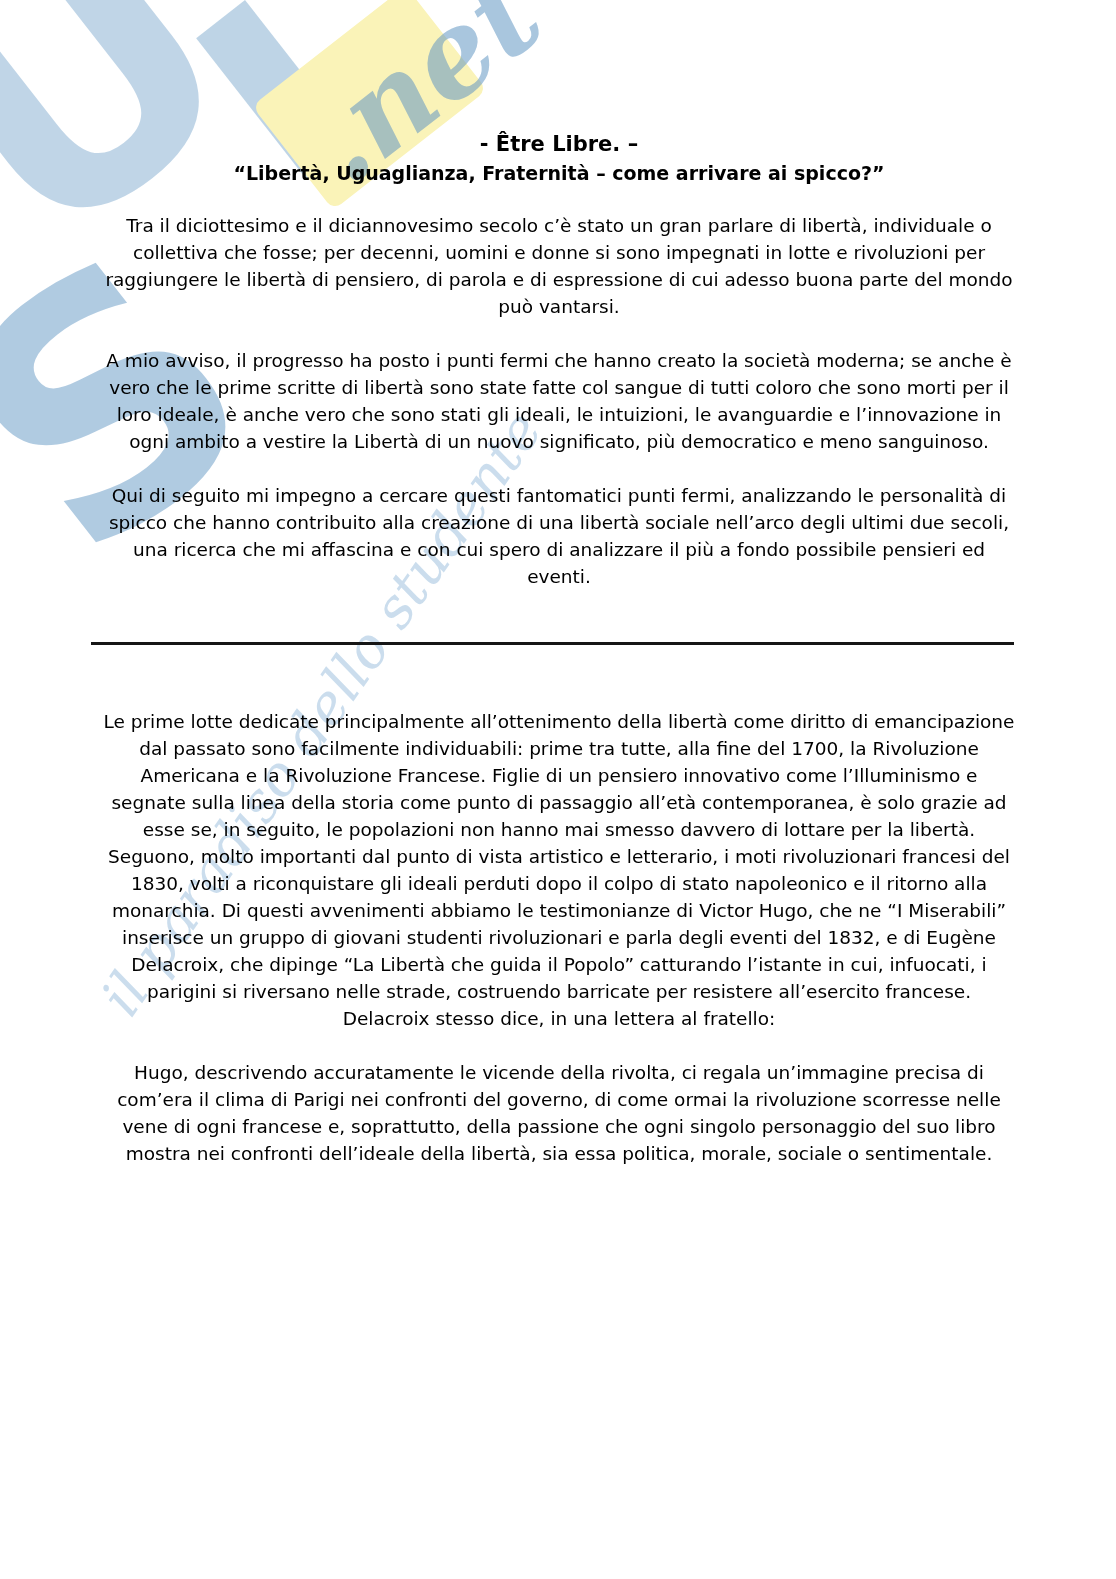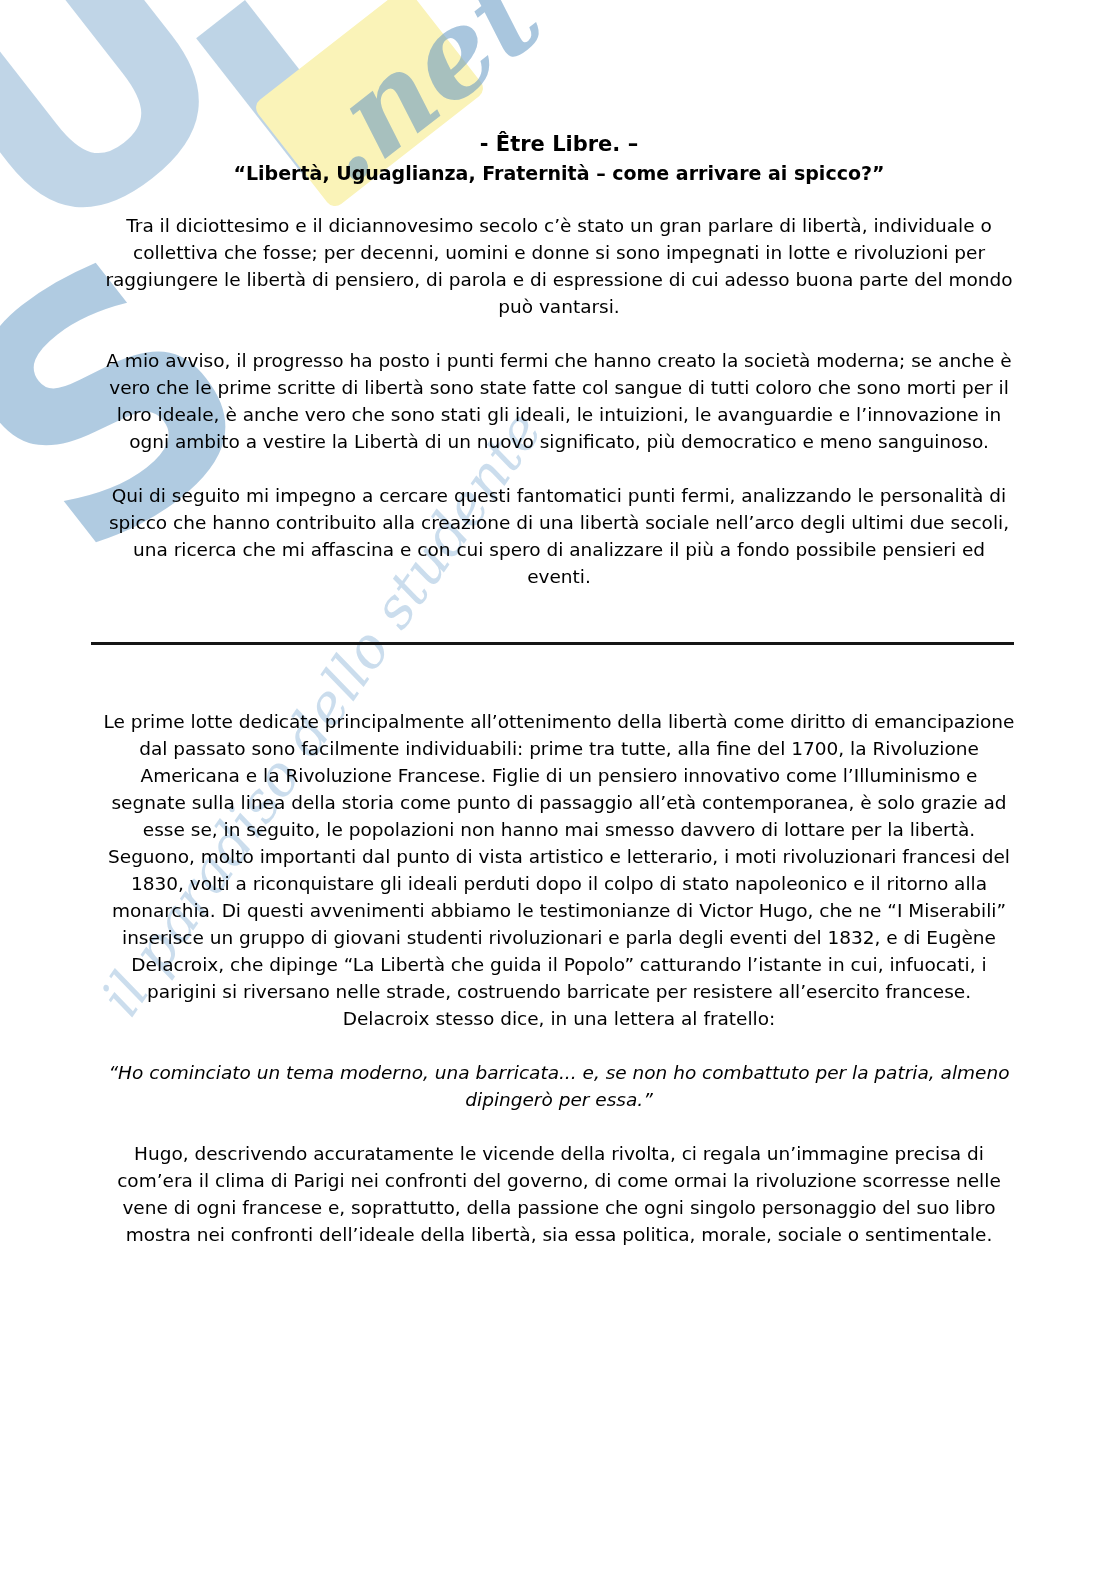--- a/index.html
+++ b/index.html
@@ -139,17 +139,16 @@
     <h2 class="subtitle">“Libertà, Uguaglianza, Fraternità – come arrivare ai spicco?”</h2>
 
     <p class="para first">Tra il diciottesimo e il diciannovesimo secolo c’è stato un gran parlare di libertà, individuale o collettiva che fosse; per decenni, uomini e donne si sono impegnati in lotte e rivoluzioni per raggiungere le libertà di pensiero, di parola e di espressione di cui adesso buona parte del mondo può vantarsi.</p>
     <p class="para gap">A mio avviso, il progresso ha posto i punti fermi che hanno creato la società moderna; se anche è vero che le prime scritte di libertà sono state fatte col sangue di tutti coloro che sono morti per il loro ideale, è anche vero che sono stati gli ideali, le intuizioni, le avanguardie e l’innovazione in ogni ambito a vestire la Libertà di un nuovo significato, più democratico e meno sanguinoso.</p>
     <p class="para gap">Qui di seguito mi impegno a cercare questi fantomatici punti fermi, analizzando le personalità di spicco che hanno contribuito alla creazione di una libertà sociale nell’arco degli ultimi due secoli, una ricerca che mi affascina e con cui spero di analizzare il più a fondo possibile pensieri ed eventi.</p>
 
     <hr class="divider">
 
     <p class="para">Le prime lotte dedicate principalmente all’ottenimento della libertà come diritto di emancipazione dal passato sono facilmente individuabili: prime tra tutte, alla fine del 1700, la Rivoluzione Americana e la Rivoluzione Francese. Figlie di un pensiero innovativo come l’Illuminismo e segnate sulla linea della storia come punto di passaggio all’età contemporanea, è solo grazie ad esse se, in seguito, le popolazioni non hanno mai smesso davvero di lottare per la libertà.</p>
     <p class="para">Seguono, molto importanti dal punto di vista artistico e letterario, i moti rivoluzionari francesi del 1830, volti a riconquistare gli ideali perduti dopo il colpo di stato napoleonico e il ritorno alla monarchia. Di questi avvenimenti abbiamo le testimonianze di Victor Hugo, che ne “I Miserabili” inserisce un gruppo di giovani studenti rivoluzionari e parla degli eventi del 1832, e di Eugène Delacroix, che dipinge “La Libertà che guida il Popolo” catturando l’istante in cui, infuocati, i parigini si riversano nelle strade, costruendo barricate per resistere all’esercito francese. Delacroix stesso dice, in una lettera al fratello:</p>
-    <p class="para gap quote">“Ho cominciato un tema moderno, una barricata... e, se non ho combattuto per la patria, almeno dipingerò per essa.”</p>
     <p class="para gap">Hugo, descrivendo accuratamente le vicende della rivolta, ci regala un’immagine precisa di com’era il clima di Parigi nei confronti del governo, di come ormai la rivoluzione scorresse nelle vene di ogni francese e, soprattutto, della passione che ogni singolo personaggio del suo libro mostra nei confronti dell’ideale della libertà, sia essa politica, morale, sociale o sentimentale.</p>
   </div>
 
 </div>
 
 </body></html>

